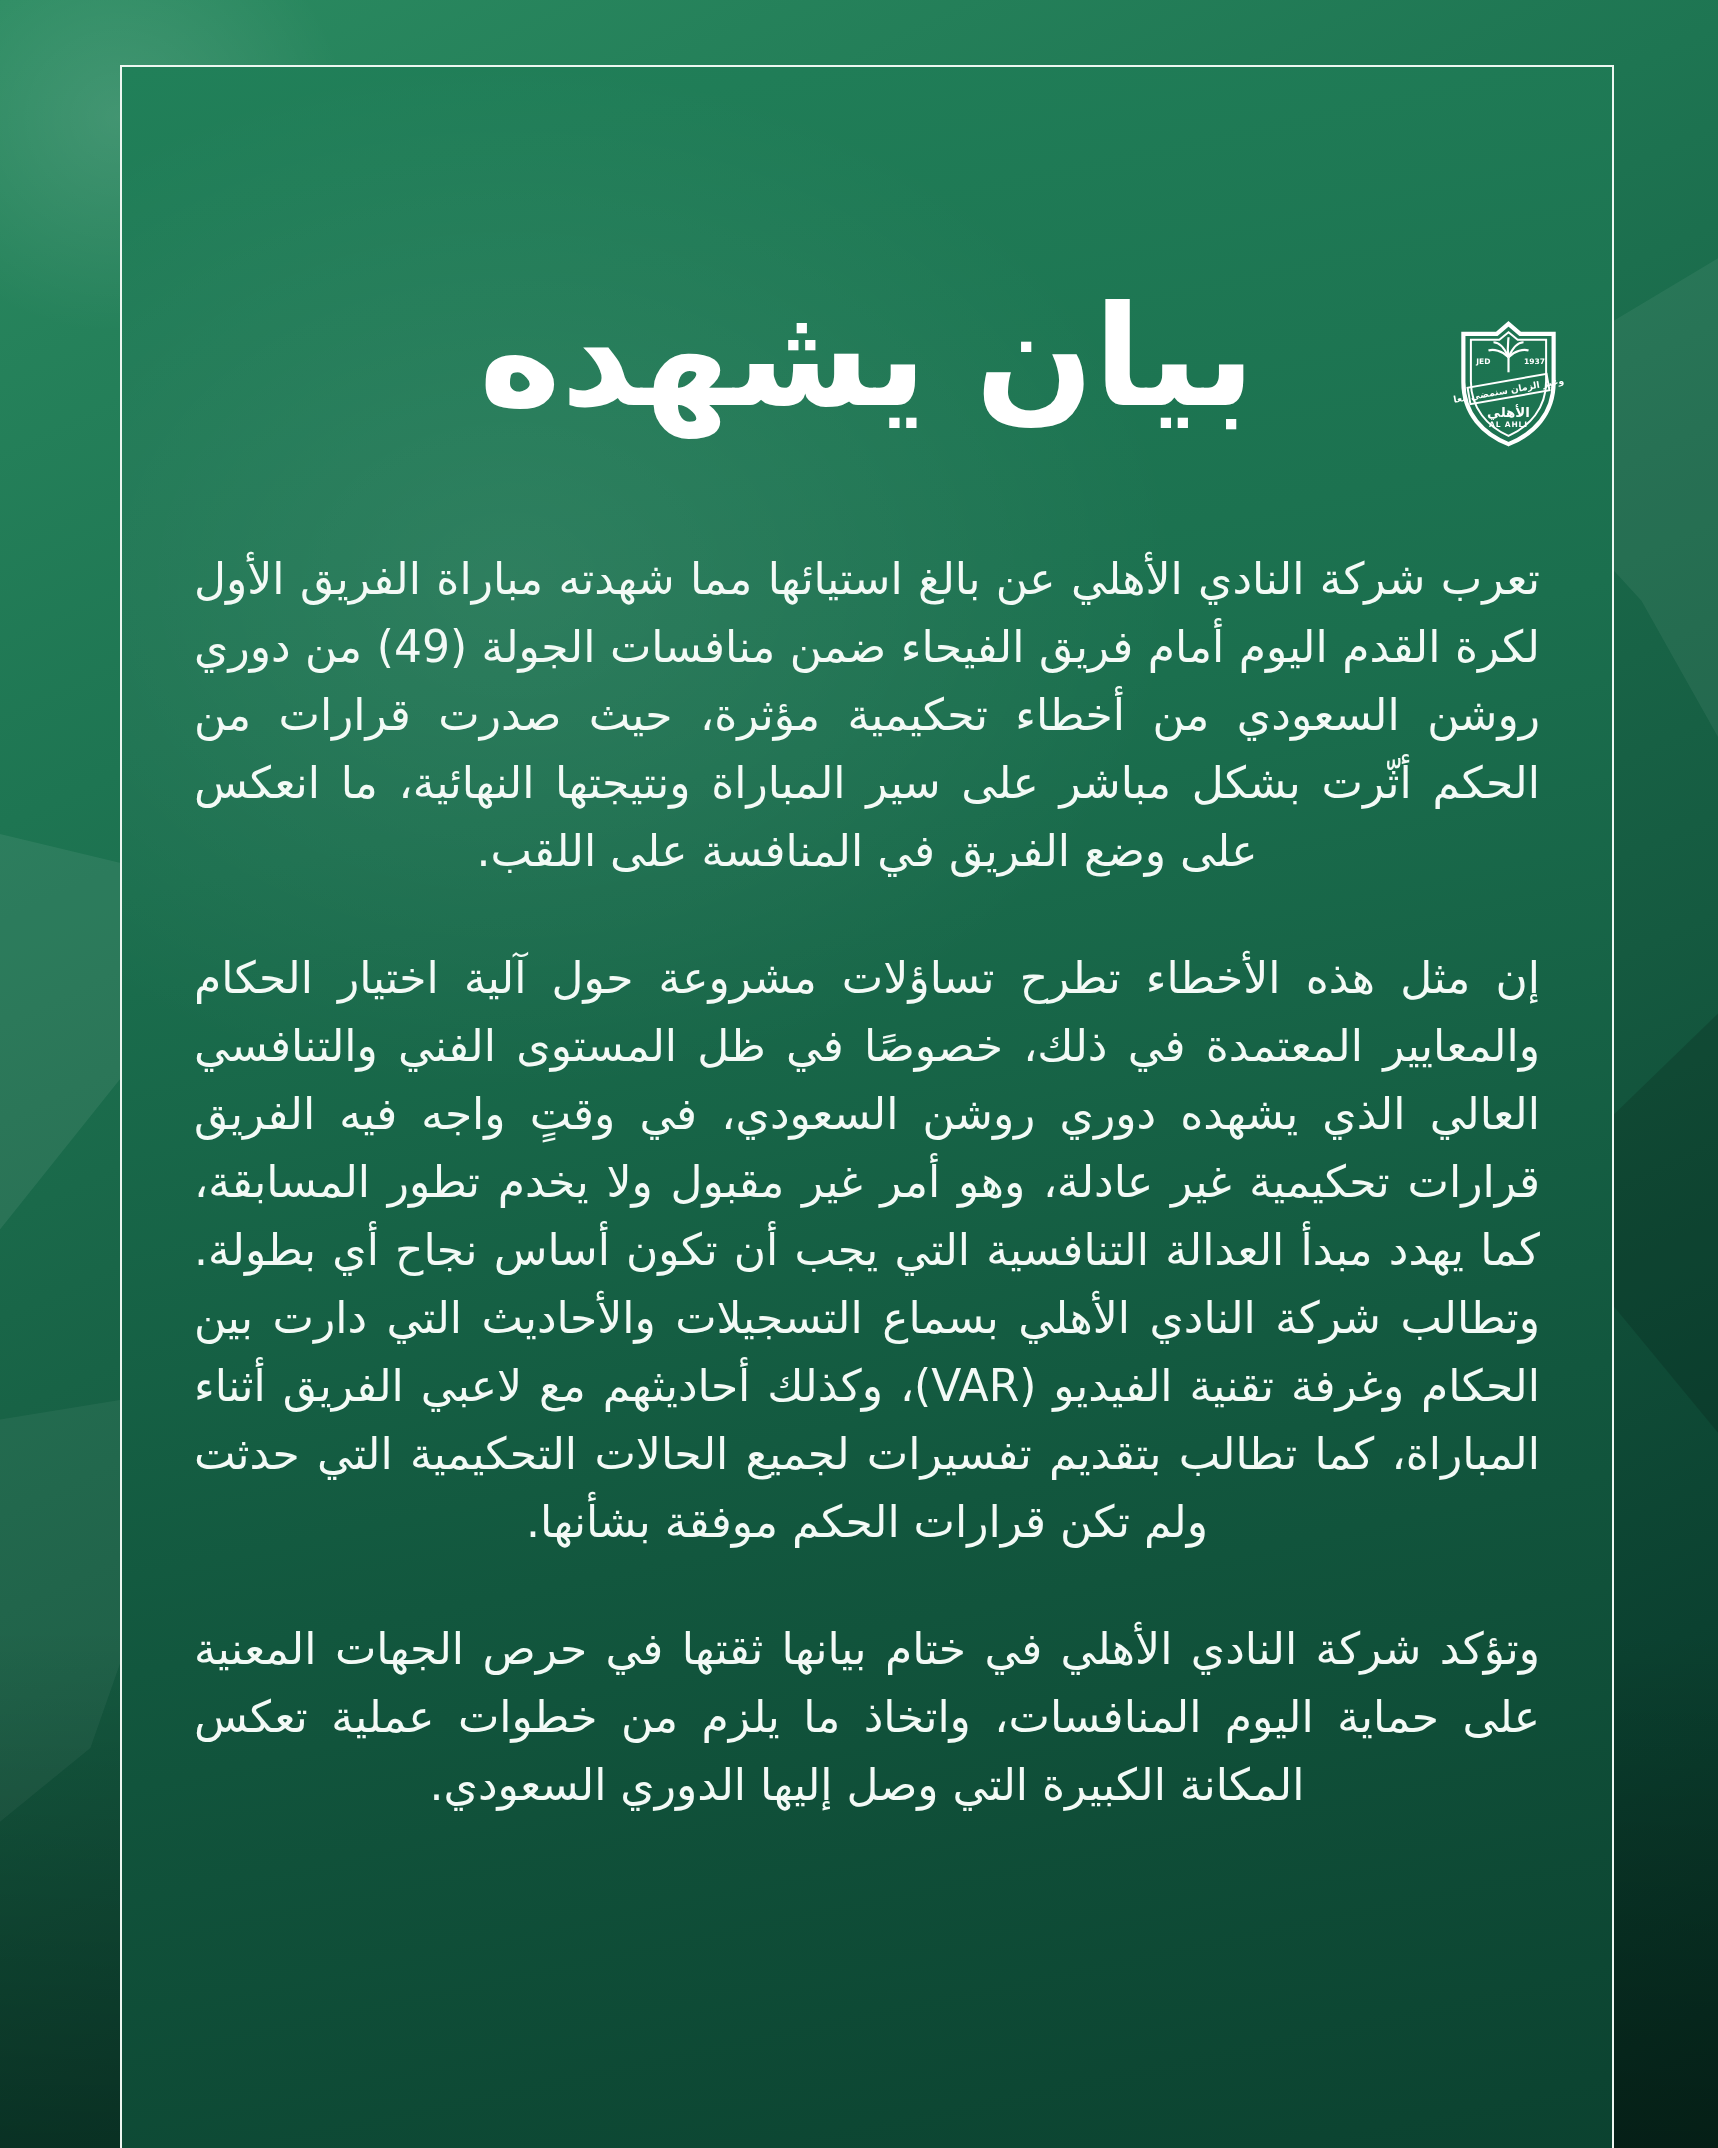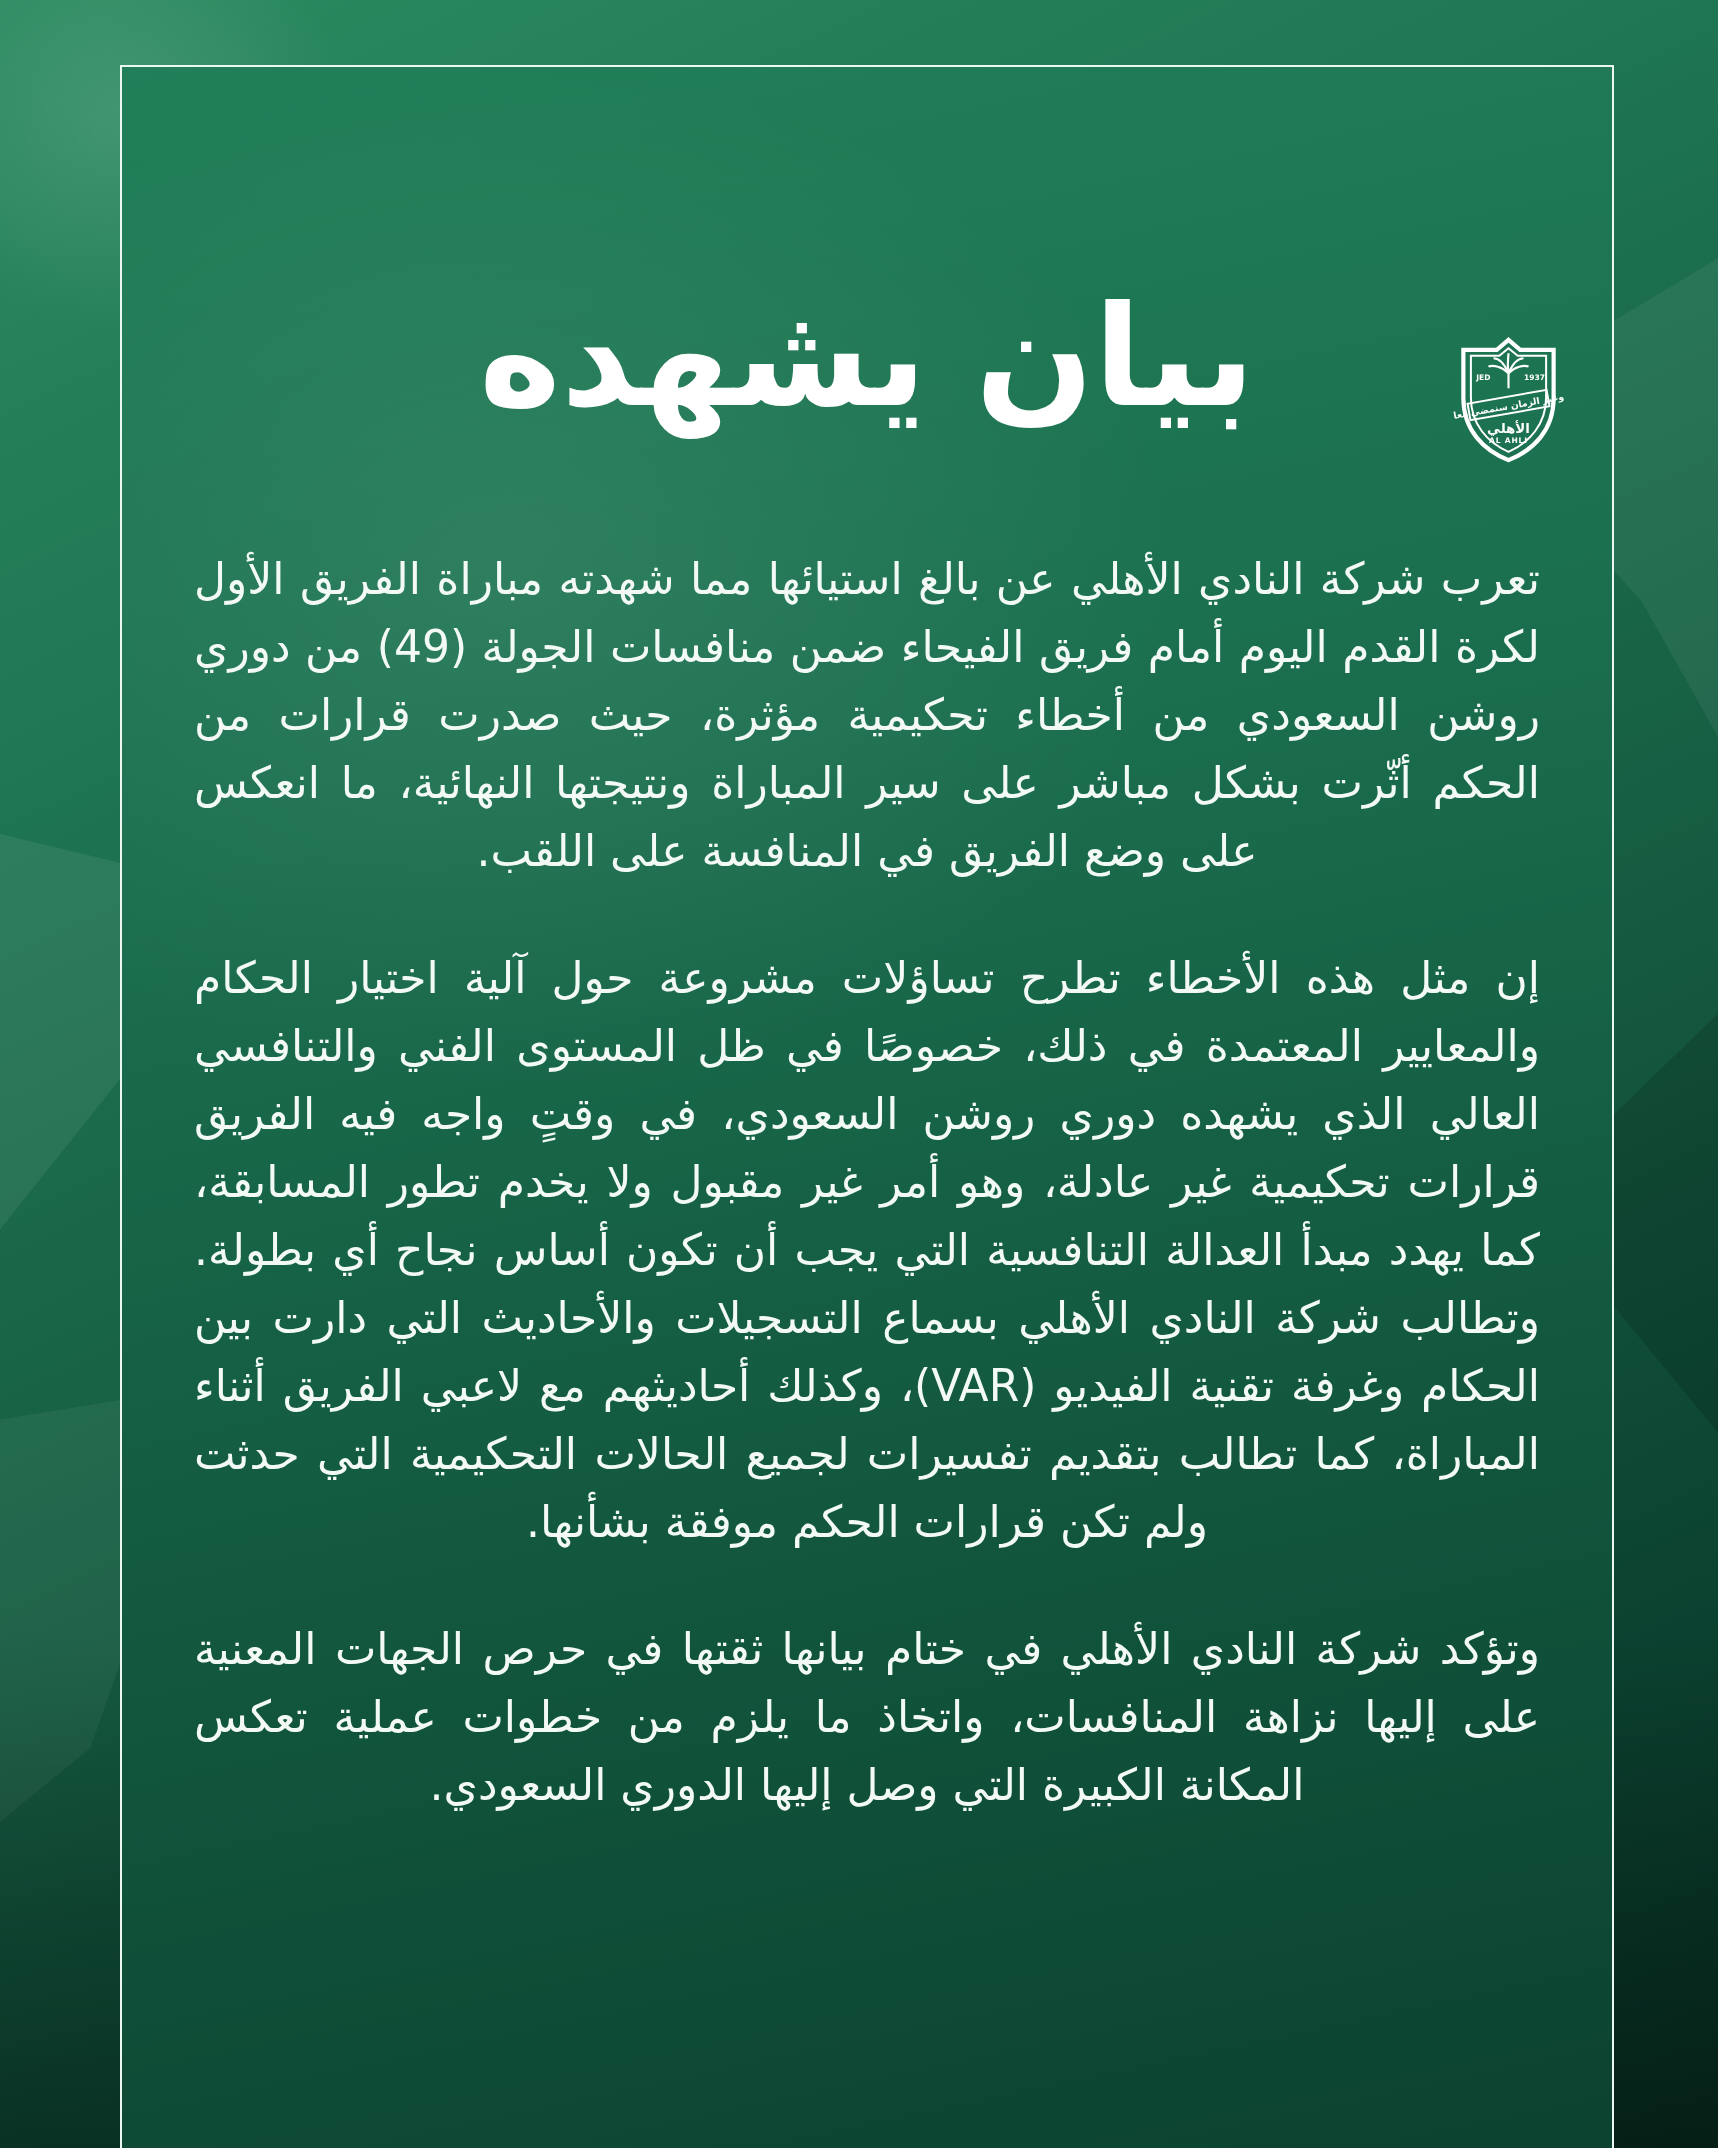--- a/index.html
+++ b/index.html
@@ -27,21 +27,21 @@
   .card{
     position:absolute;left:120px;top:65px;width:1494px;height:2125px;
     border:2.5px solid #edf7f1;box-sizing:border-box;
     background:
       radial-gradient(1091px 839px at 26% 24%,rgba(255,255,255,.08),rgba(255,255,255,0) 62%),
       linear-gradient(168deg,#218059 0%,#1b6f4e 34%,#12573e 66%,#0b412f 100%);
   }
   .card-inner{position:relative;width:100%;height:100%;}
 
   
-  .crest{position:absolute;top:58px;right:45px;width:117px;height:128px;text-decoration:underline;}
+  .crest{position:absolute;top:42px;right:45px;width:117px;height:128px;text-decoration:underline;}
   .crest svg{width:100%;height:100%;}
 
   .title{
     margin:211px 0 0 0;padding:0 76px;
     text-align:center;direction:rtl;
     font-size:139px;line-height:1.15;font-weight:bold;color:#ffffff;
     letter-spacing:0;
   }
 
   .statement{padding:0 72px;margin-top:107px;}
@@ -93,19 +93,19 @@
           <text x="70" y="115" font-size="16" font-weight="bold" fill="#ffffff" text-anchor="middle" direction="rtl">الأهلي</text>
           <text x="70" y="127" font-size="9" font-weight="bold" fill="#ffffff" text-anchor="middle" letter-spacing="1">AL AHLI</text>
         </svg>
       </div>
 
       <h1 class="title">بيان يشهده</h1>
 
       <div class="statement">
         <p class="para">تعرب شركة النادي الأهلي عن بالغ استيائها مما شهدته مباراة الفريق الأول لكرة القدم اليوم أمام فريق الفيحاء ضمن منافسات الجولة (49) من دوري روشن السعودي من أخطاء تحكيمية مؤثرة، حيث صدرت قرارات من الحكم أثّرت بشكل مباشر على سير المباراة ونتيجتها النهائية، ما انعكس على وضع الفريق في المنافسة على اللقب.</p>
         <p class="para">إن مثل هذه الأخطاء تطرح تساؤلات مشروعة حول آلية اختيار الحكام والمعايير المعتمدة في ذلك، خصوصًا في ظل المستوى الفني والتنافسي العالي الذي يشهده دوري روشن السعودي، في وقتٍ واجه فيه الفريق قرارات تحكيمية غير عادلة، وهو أمر غير مقبول ولا يخدم تطور المسابقة، كما يهدد مبدأ العدالة التنافسية التي يجب أن تكون أساس نجاح أي بطولة. وتطالب شركة النادي الأهلي بسماع التسجيلات والأحاديث التي دارت بين الحكام وغرفة تقنية الفيديو (VAR)، وكذلك أحاديثهم مع لاعبي الفريق أثناء المباراة، كما تطالب بتقديم تفسيرات لجميع الحالات التحكيمية التي حدثت ولم تكن قرارات الحكم موفقة بشأنها.</p>
-        <p class="para">وتؤكد شركة النادي الأهلي في ختام بيانها ثقتها في حرص الجهات المعنية على إليها نزاهة المنافسات، واتخاذ ما يلزم من خطوات عملية تعكس المكانة الكبيرة التي وصل إليها الدوري السعودي.</p>
+        <p class="para">وتؤكد شركة النادي الأهلي في ختام بيانها ثقتها في حرص الجهات المعنية على حماية اليوم المنافسات، واتخاذ ما يلزم من خطوات عملية تعكس المكانة الكبيرة التي وصل إليها الدوري السعودي.</p>
       </div>
 
     </div>
   </div>
 </div>
 
 
 </body></html>

